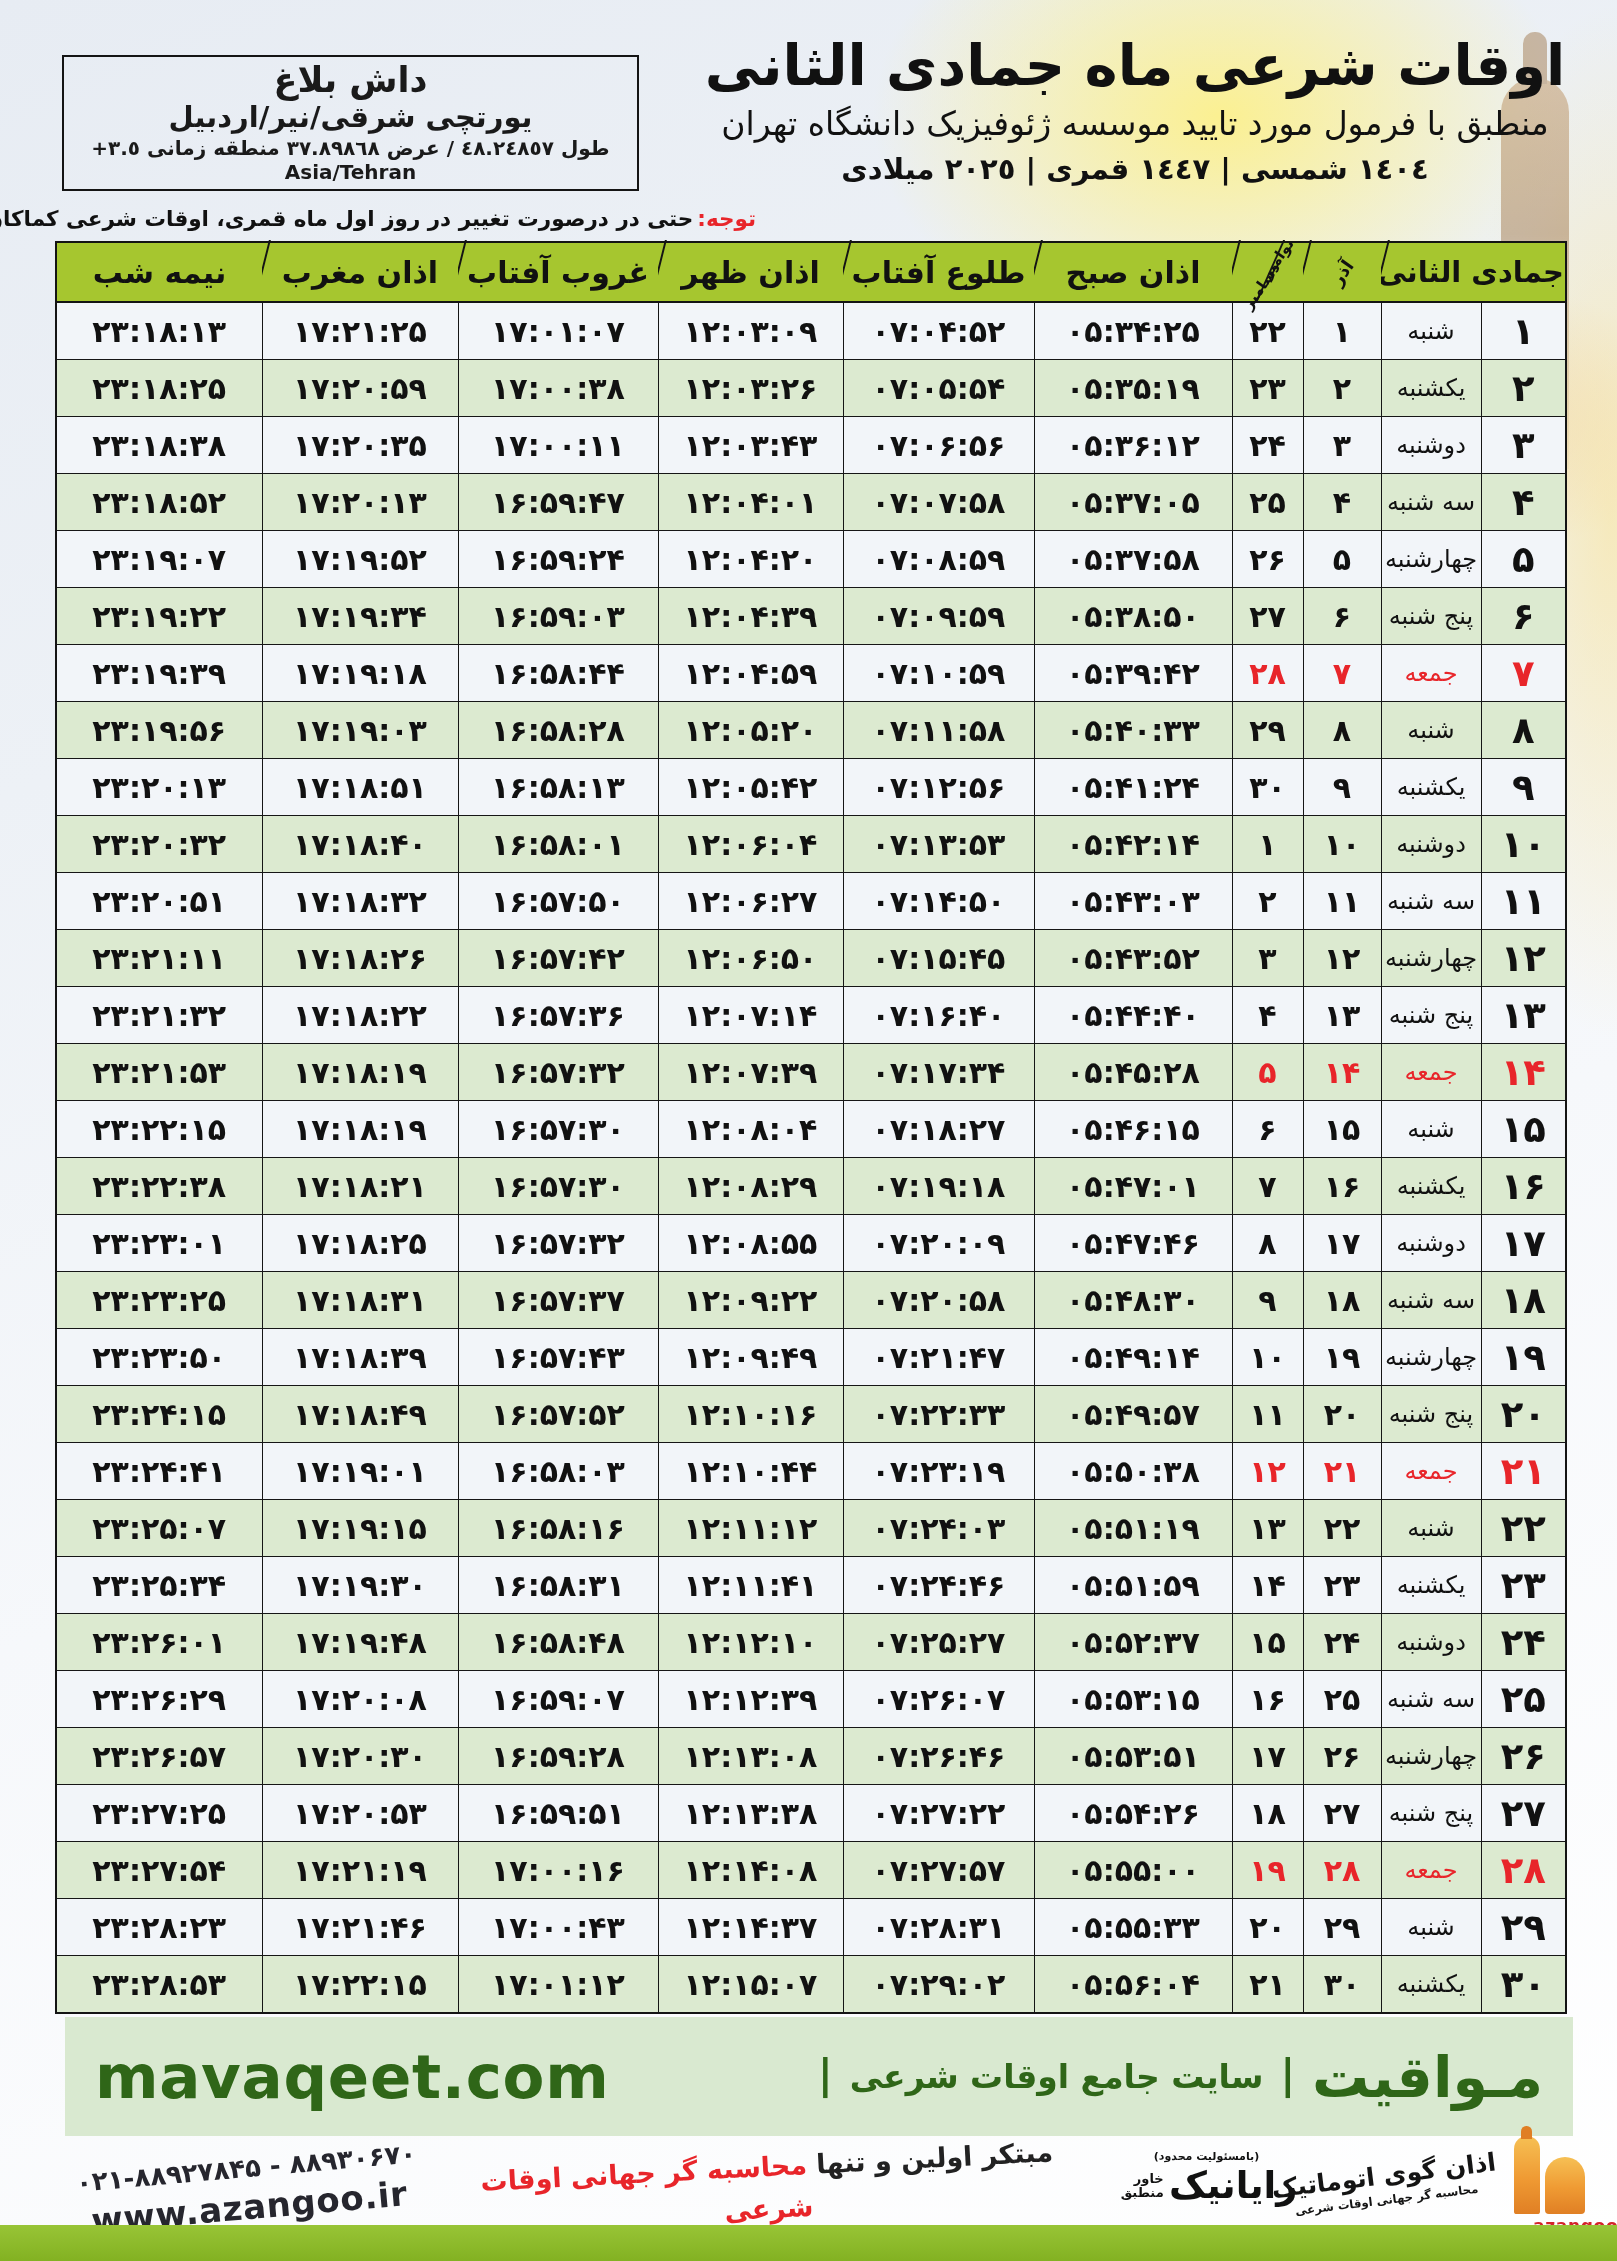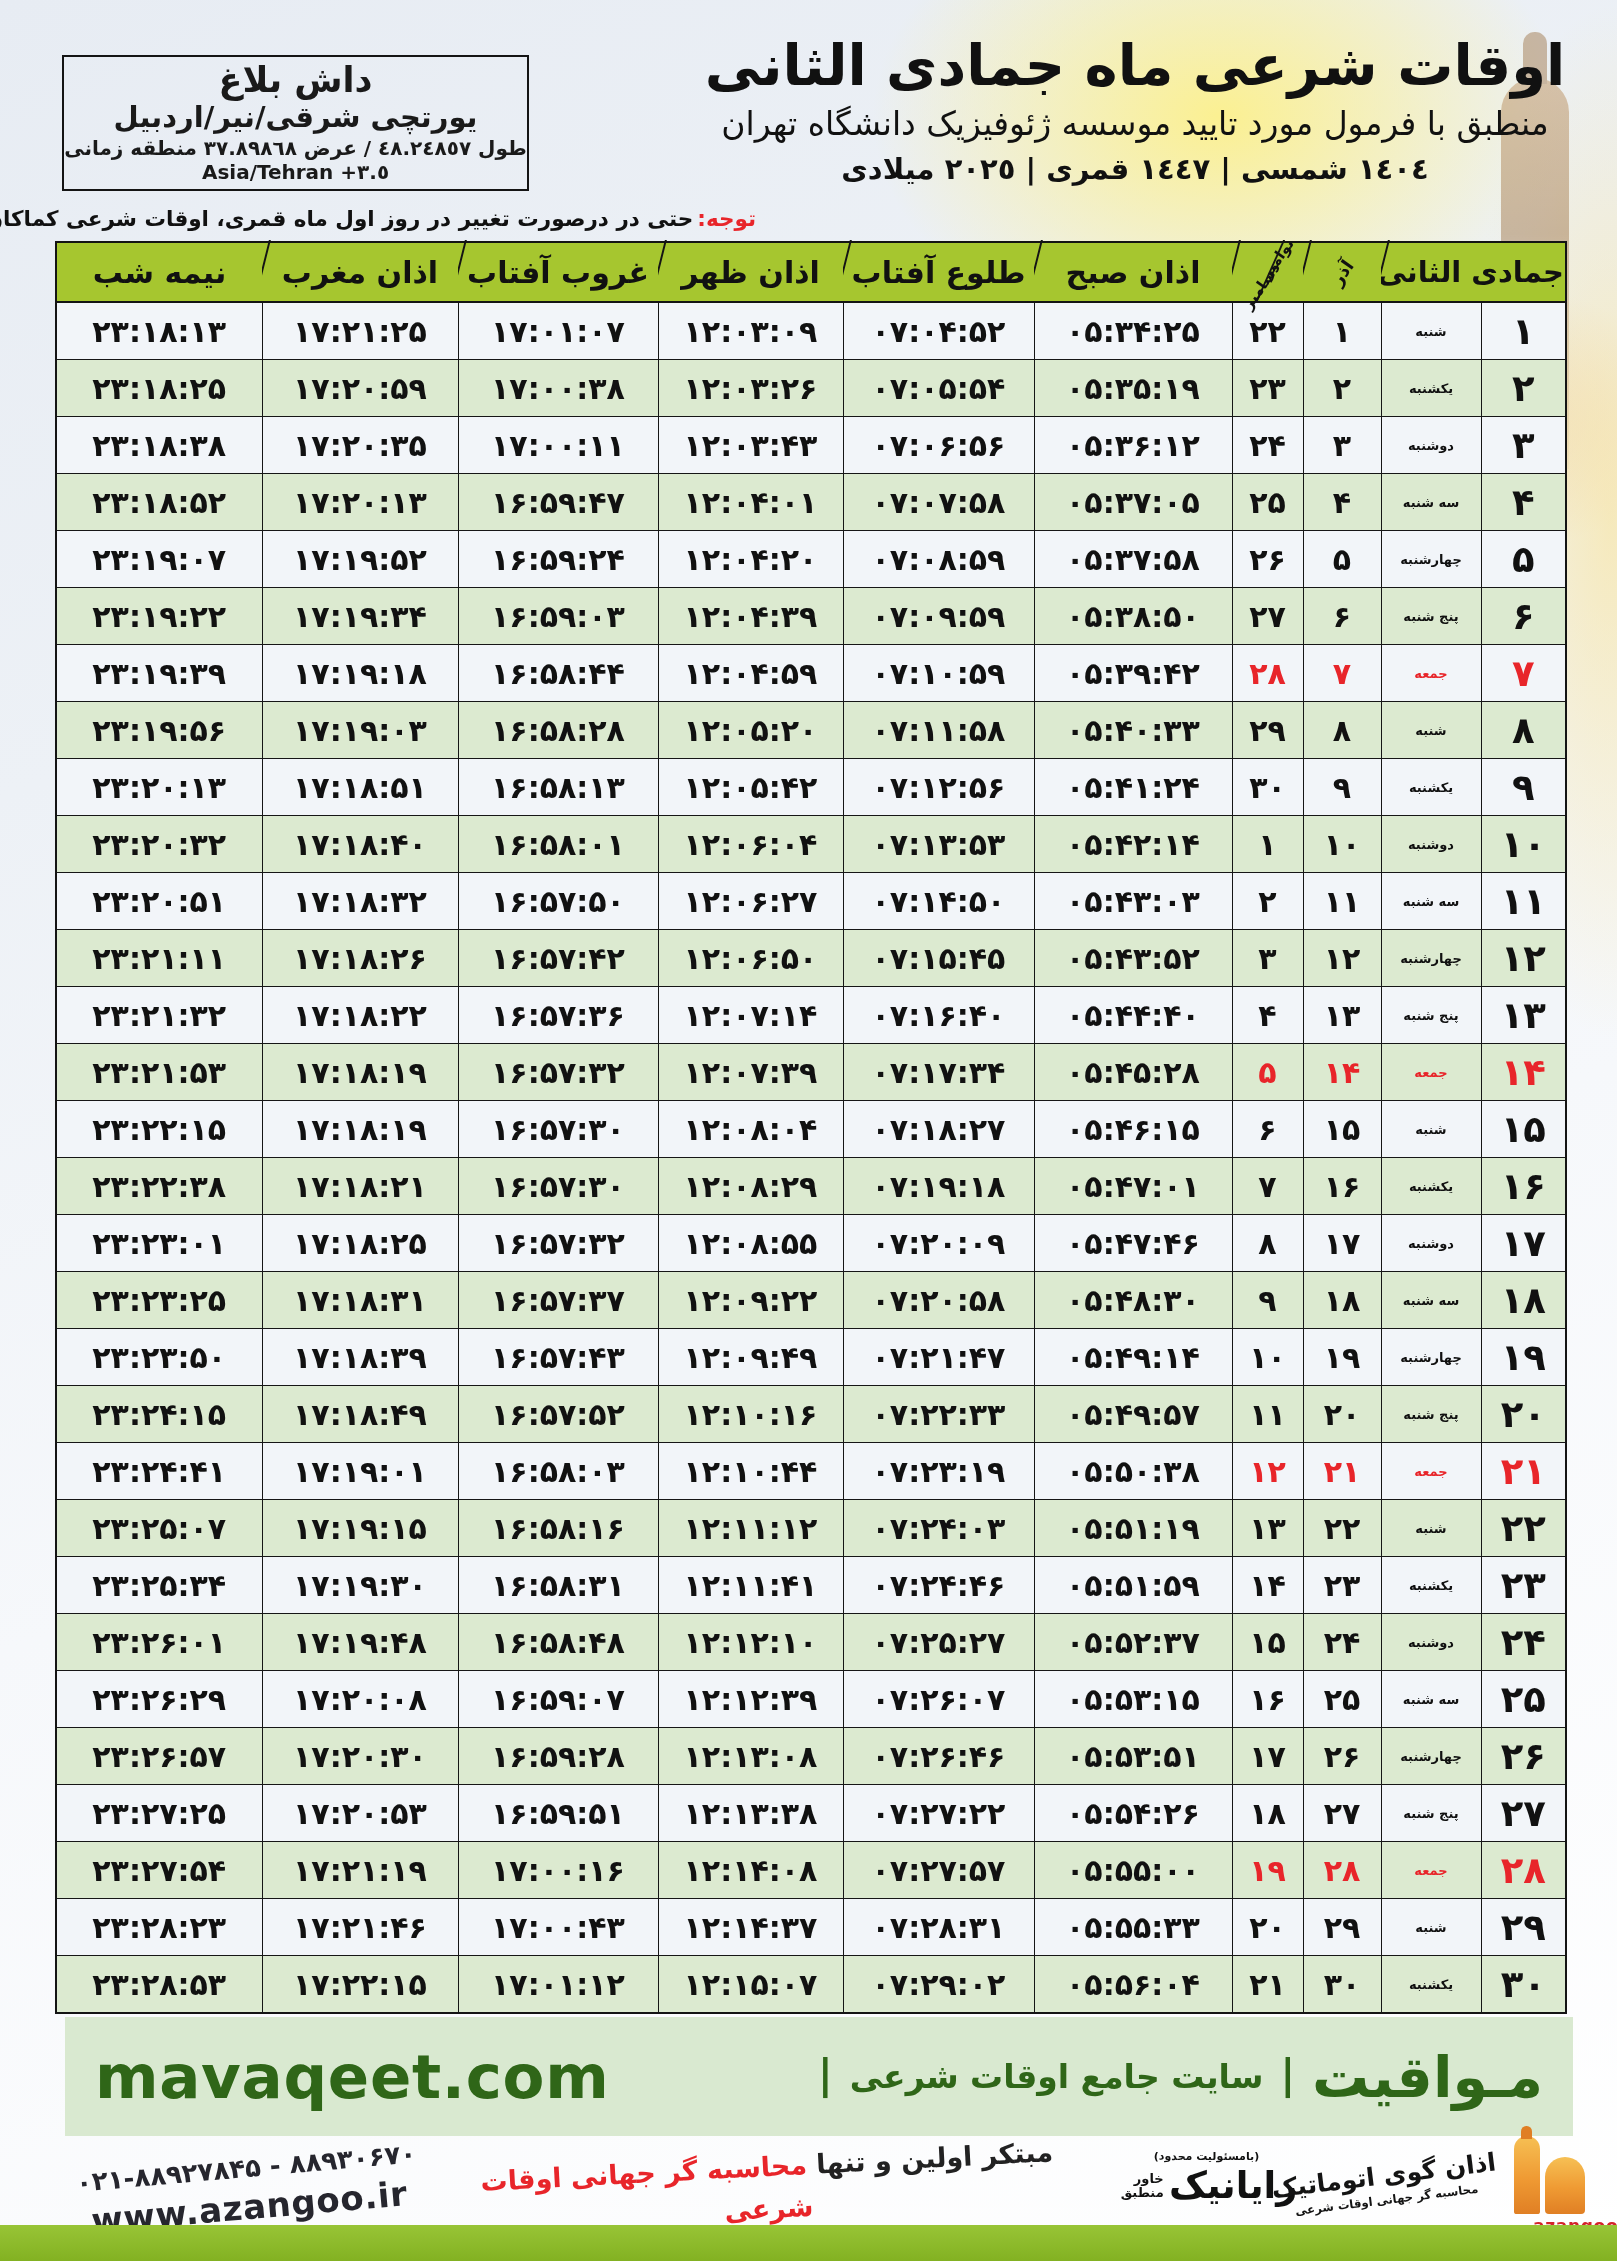--- a/index.html
+++ b/index.html
@@ -15,21 +15,21 @@
   
   .deco-minaret { position:absolute; left:1501px; top:78px; width:68px; height:391px; opacity:.45;
     background:linear-gradient(180deg,#b98a54 0%, #9a6f42 40%, rgba(154,111,66,.1) 100%);
     border-radius:34px 34px 0 0; }
   .deco-minaret:before { content:""; position:absolute; left:22px; top:-46px; width:23.5px; height:52px;
     background:#9a6f42; border-radius:11.7px 11.7px 0 0; }
   .deco-dome { position:absolute; left:1357px; top:313px; width:170px; height:144px; opacity:.28;
     background:radial-gradient(circle at 50% 20%, #b98a54, #8a6038 80%); border-radius:85px 85px 0 0; }
 
   
-  .loc-box { position:absolute; left:62px; top:55px; width:467px; height:136px;
+  .loc-box { position:absolute; left:62px; top:55px; width:577px; height:136px;
     border:2.6px solid #141414; box-sizing:border-box; display:flex; flex-direction:column;
     justify-content:center; align-items:center; text-align:center; direction:rtl; gap:3.9px; }
   .loc-name  { font-size:35px; font-weight:bold; color:#1a1a1a; line-height:1.05; }
   .loc-region{ font-size:29px; font-weight:bold; color:#1a1a1a; line-height:1.05; }
   .loc-coords{ font-size:20px; font-weight:bold; color:#1a1a1a; direction:rtl; }
   .loc-coords .ltr { direction:ltr; unicode-bidi:isolate; }
 
   
   .title-block { position:absolute; left:652px; top:34px; width:966px; text-align:center; direction:rtl; color:#111; }
   .main-title { font-size:56px; font-weight:bold; line-height:1.15; }
@@ -55,21 +55,21 @@
   th.greg-h .rot { font-size:15px; }
   th.greg-h .nov { position:absolute; top:6.5px; right:2.6px; }
   th.greg-h .dec { position:absolute; bottom:6.5px; left:2.6px; }
   .greg-diag { position:absolute; left:52%; top:-2.6px; height:calc(100% + 5.2px); width:2px;
     background:#141414; transform:skewX(-24deg); }
 
   table.times tbody td { border:1.6px solid #161616; height:54px; color:#111; }
   table.times tbody tr:nth-child(odd)  td { background:#f2f5f9; }
   table.times tbody tr:nth-child(even) td { background:#dcead0; }
   .c-day  { font-size:37px; font-weight:bold; }
-  .c-wd   { font-size:13px; font-weight:bold; }
+  .c-wd   { font-size:24px; font-weight:normal; }
   .c-azar, .c-greg { font-size:30px; font-weight:bold; }
   .c-time { font-size:30px; font-weight:bold; letter-spacing:0.7px; }
   tr.friday .c-day, tr.friday .c-wd, tr.friday .c-azar, tr.friday .c-greg { color:#e8252a; }
 
   
   .banner { position:absolute; left:65px; top:2017px; width:1508px; height:119px;
     background:#d9e9d0; display:flex; align-items:center; justify-content:space-between;
     box-sizing:border-box; padding:0 30px; direction:ltr; }
   .banner .domain { font-size:61px; font-weight:bold; color:#2f6618; letter-spacing:0.7px; }
   .banner-fa { direction:rtl; display:flex; align-items:center; gap:17px; color:#2f6618; }

